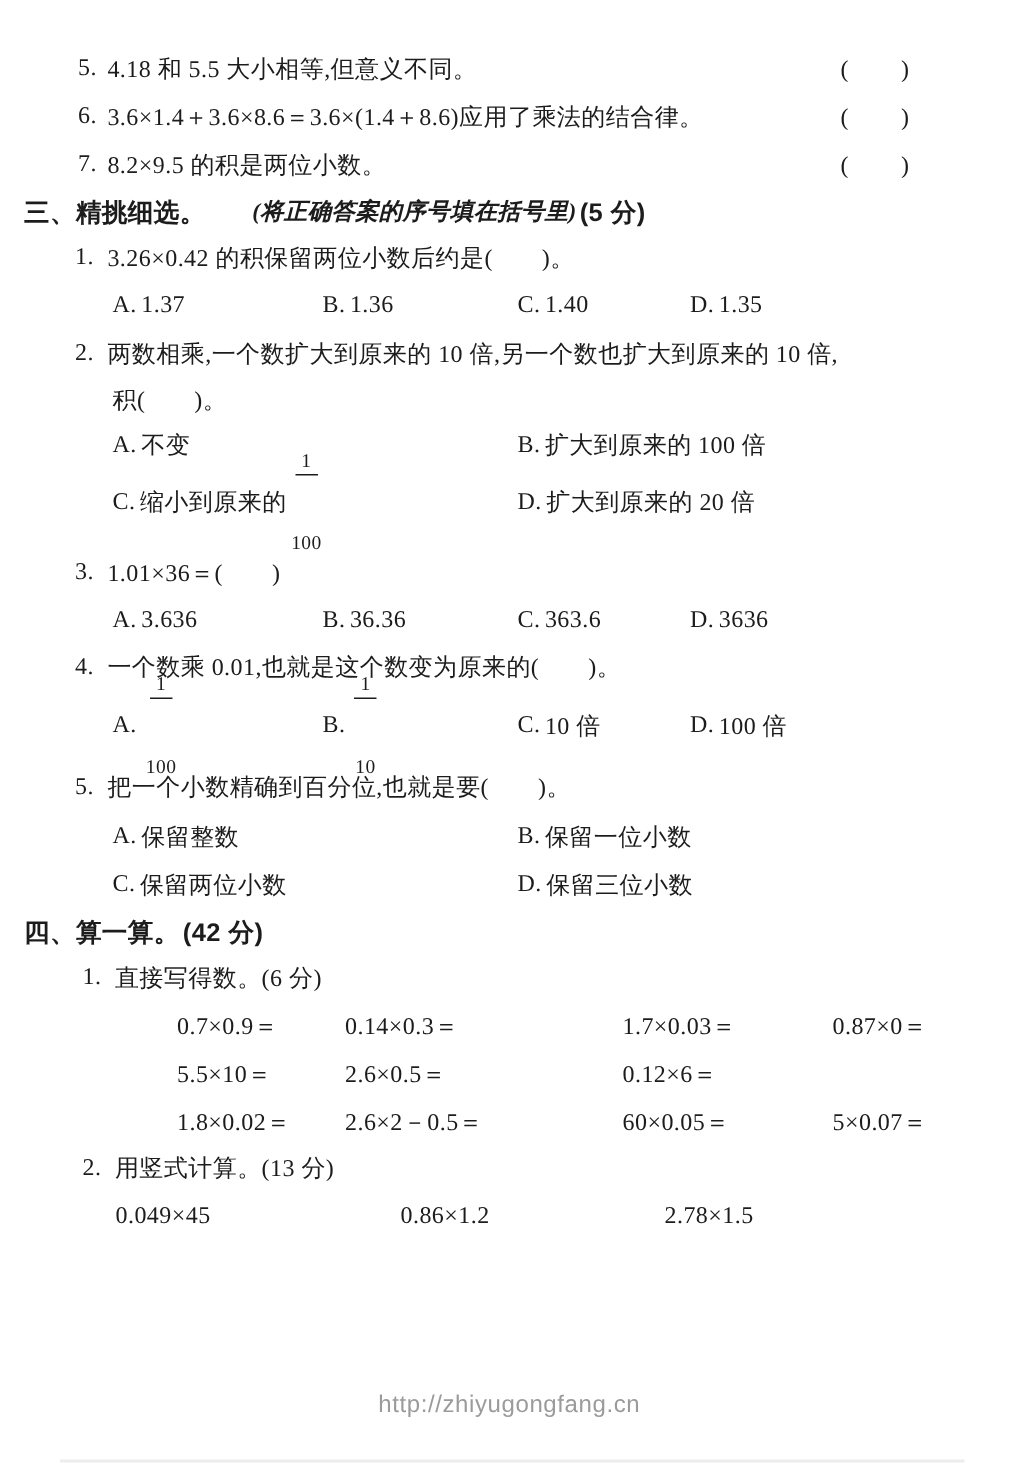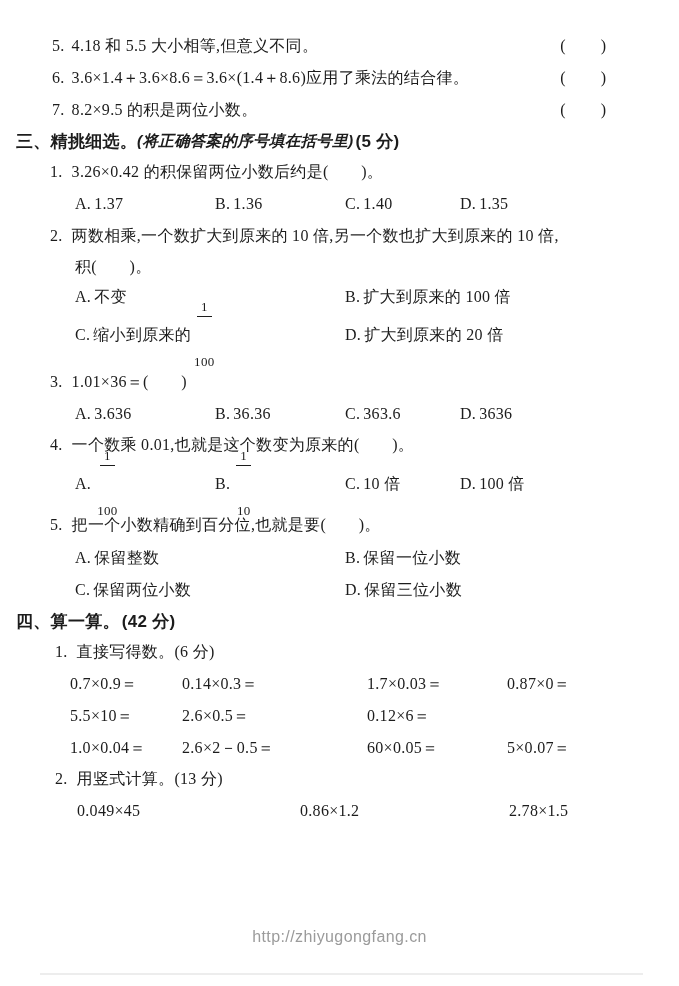--- a/index.html
+++ b/index.html
@@ -19,21 +19,21 @@
 
   
   .judge { padding-left:52px; padding-right:72px; }
   .judge .qnum { margin-right:7px; }
   .judge .bracket { margin-left:auto; white-space:pre; letter-spacing:1px; }
 
   
   .sechead { height:30px; padding-left:16px; font-weight:bold; font-size:17px;
              font-family:"Liberation Sans","DejaVu Sans",sans-serif; }
   .sechead .note { font-weight:bold; font-size:15.5px;
-             font-family:Liberation Sans, sans-serif; font-style:italic; }
+             font-family:Liberation Serif, serif; font-style:italic;margin-left:31px; }
   .sechead .score { margin-left:2px; }
 
   
   .mcq { padding-left:50px; }
   .mcq .qnum { margin-right:9px; }
   .cont { padding-left:75px; }
 
   
   .opts4 { padding-left:75px; }
   .opts4 .o1 { width:140px; } .opts4 .o2 { width:130px; }
@@ -50,25 +50,25 @@
           font-size:13px; line-height:1.15; margin:0 3px; vertical-align:middle; }
   .frac .num { border-bottom:1.3px solid #1c1c1c; padding:0 4px 1px; }
   .frac .den { padding-top:1px;margin-top:37px; }
 
   
   .subq { padding-left:55px; }
   .subq .qnum { margin-right:9px; }
 
   
   .calcrow { padding-left:70px; }
-  .calcrow .c1 { width:112px; } .calcrow .c2 { width:185px; }
+  .calcrow .c1 { width:112px;margin-left:48px; } .calcrow .c2 { width:185px; }
   .calcrow .c3 { width:140px; } .calcrow .c4 { flex:1; }
 
   
-  .vertrow { padding-left:77px; height:34px;gap:33px; }
+  .vertrow { padding-left:77px; height:34px; }
   .vertrow .v1 { width:190px; } .vertrow .v2 { width:176px; } .vertrow .v3 { flex:1; }
 
   .spacer8 { height:8px; } .h30 { height:30px; } .h34 { height:34px; }
 
   .footer { position:absolute; left:0; top:928px; width:100%;
             text-align:center; color:#9b9b9b; font-size:16px;
             font-family:"Liberation Sans","DejaVu Sans",sans-serif; letter-spacing:0.4px; }
   .bottom-line { position:absolute; left:40px; right:36px; top:973px;
                  height:2px; background:#ededed; }
 </style>
@@ -247,21 +247,21 @@
       <span class="c2">0.14×0.3＝</span>
       <span class="c3">1.7×0.03＝</span>
       <span class="c4">0.87×0＝</span>
     </div>
     <div class="row calcrow">
       <span class="c1">5.5×10＝</span>
       <span class="c2">2.6×0.5＝</span>
       <span class="c3">0.12×6＝</span>
     </div>
     <div class="row calcrow">
-      <span class="c1">1.0×0.04＝</span>
+      <span class="c1">1.8×0.02＝</span>
       <span class="c2">2.6×2－0.5＝</span>
       <span class="c3">60×0.05＝</span>
       <span class="c4">5×0.07＝</span>
     </div>
 
     <div class="row subq h30">
       <span class="qnum">2.</span>
       <span>用竖式计算。(13 分)</span>
     </div>
     <div class="row vertrow">

